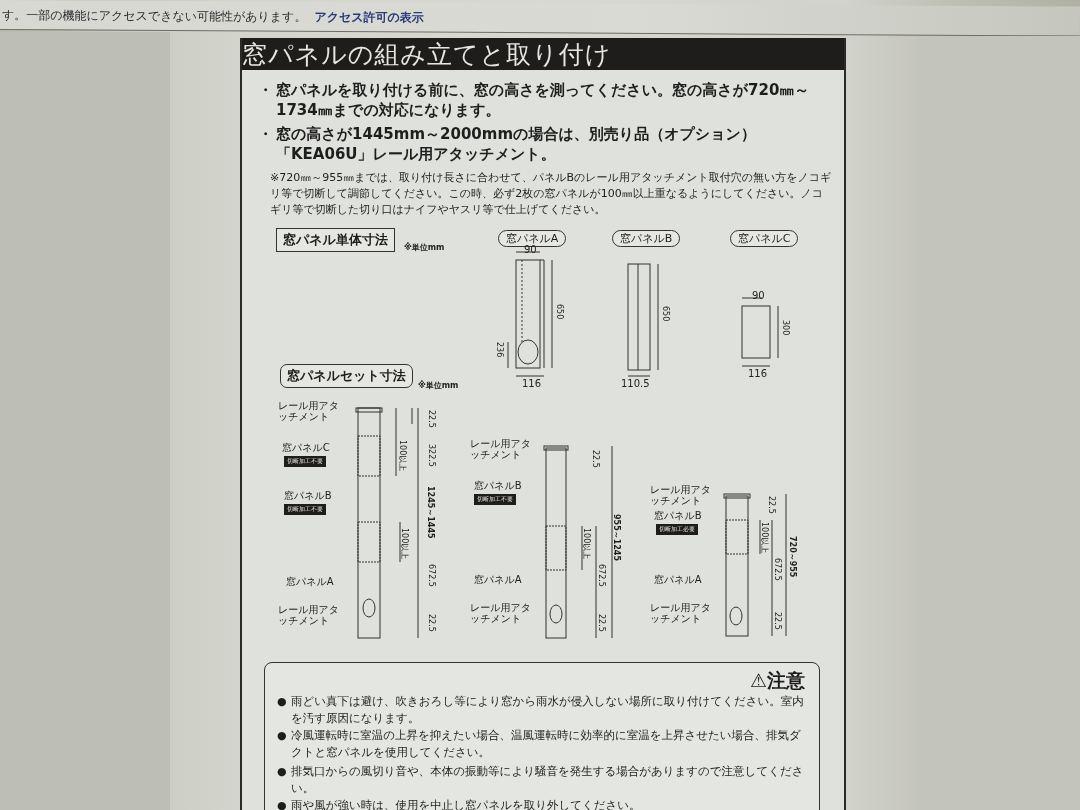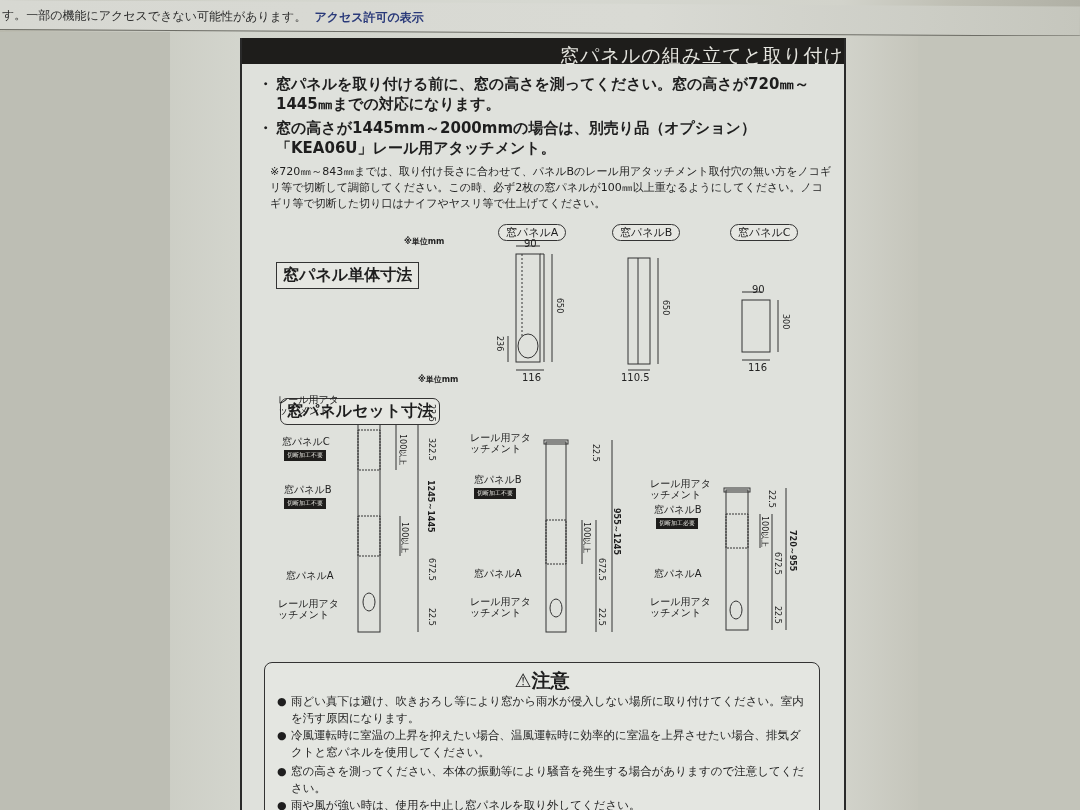--- a/index.html
+++ b/index.html
@@ -26,71 +26,71 @@
   .viewer-right {
     position: absolute; left: 918px; top: 36px; width: 162px; height: 774px;
     background: #c3c4ba;
   }
   .page {
     position: absolute; left: 240px; top: 38px; width: 606px; height: 772px;
     background: #dfe1dc;
     border-left: 2px solid #2a2a2a; border-right: 2px solid #2a2a2a;
   }
   .title-bar {
-    height: 26px; background: #1e1d1b; color: #e6e6e0;
-    font-size: 19px; text-align: right; line-height: 34px; letter-spacing: 1px;
+    height: 32px; background: #1e1d1b; color: #e6e6e0;
+    font-size: 25px; text-align: left; line-height: 34px; letter-spacing: 1px;
   }
   .intro { padding: 10px 12px 0 20px; }
   .bullet { font-size: 15px; font-weight: bold; line-height: 20px; position: relative; padding-left: 14px; }
   .bullet::before { content: "・"; position: absolute; left: -4px; top: 0; }
   .note { font-size: 11px; line-height: 16px; margin-top: 6px; padding-left: 8px; }
   .diagram { position: relative; height: 420px; margin-top: 6px; }
   .boxed-title {
     position: absolute; border: 1.5px solid #333; background: #e6e7e2;
-    font-size: 16px; font-weight: bold; padding: 2px 6px; margin-top: 40px;
+    font-size: 13px; font-weight: bold; padding: 2px 6px;
   }
   .unit { position: absolute; font-size: 8px; font-weight: bold; }
   .pill {
     position: absolute; border: 1.5px solid #333; border-radius: 10px;
     font-size: 11px; padding: 0 7px; background: #e6e7e2;
   }
   .dimtxt { position: absolute; font-size: 10px; color: #222; }
   .vtxt { position: absolute; font-size: 8px; transform: rotate(90deg); transform-origin: left top; white-space: nowrap; }
   .lbl { position: absolute; font-size: 10px; line-height: 11px; white-space: nowrap; }
   .tag {
     position: absolute; background: #1e1d1b; color: #e6e6e0; font-size: 6px;
     padding: 1px 3px; white-space: nowrap;
   }
   svg.drw { position: absolute; left: 0; top: 0; }
   .caution {
     position: absolute; left: 22px; top: 624px; width: 556px; height: 160px;
     border: 1.5px solid #333; border-radius: 8px; background: #e4e6e1;
     padding: 4px 14px;
   }
-  .caution-head { text-align: center; font-size: 19px; font-weight: bold; line-height: 26px; }
+  .caution-head { text-align: right; font-size: 19px; font-weight: bold; line-height: 26px; }
   .caution-item { font-size: 11.5px; line-height: 17px; padding-left: 12px; position: relative; }
   .caution-item::before { content: "●"; position: absolute; left: -2px; top: 0; font-size: 11px; }
 </style>
 </head>
 <body>
 
 <div class="infobar">
   <span class="msg">す。一部の機能にアクセスできない可能性があります。</span><span class="link">アクセス許可の表示</span>
 </div>
 
 <div class="viewer-left"></div>
 <div class="viewer-right"></div>
 
 <div class="page">
   <div class="title-bar">窓パネルの組み立てと取り付け</div>
 
   <div class="intro">
-    <div class="bullet">窓パネルを取り付ける前に、窓の高さを測ってください。窓の高さが720㎜～1445㎜までの対応になります。</div>
+    <div class="bullet">窓パネルを取り付ける前に、窓の高さを測ってください。窓の高さが720㎜～1734㎜までの対応になります。</div>
     <div class="bullet" style="margin-top:4px">窓の高さが1445mm～2000mmの場合は、別売り品（オプション）「KEA06U」レール用アタッチメント。</div>
-    <div class="note">※720㎜～843㎜までは、取り付け長さに合わせて、パネルBのレール用アタッチメント取付穴の無い方をノコギリ等で切断して調節してください。この時、必ず2枚の窓パネルが100㎜以上重なるようにしてください。ノコギリ等で切断した切り口はナイフやヤスリ等で仕上げてください。</div>
+    <div class="note">※720㎜～955㎜までは、取り付け長さに合わせて、パネルBのレール用アタッチメント取付穴の無い方をノコギリ等で切断して調節してください。この時、必ず2枚の窓パネルが100㎜以上重なるようにしてください。ノコギリ等で切断した切り口はナイフやヤスリ等で仕上げてください。</div>
   </div>
 
   <div class="diagram">
     <svg class="drw" width="606" height="420">
       <g stroke="#333" stroke-width="1" fill="none">
 
         <rect x="274" y="36" width="24" height="108"></rect>
         <line x1="298" y1="36" x2="302" y2="36"></line>
         <line x1="302" y1="36" x2="302" y2="144"></line>
         <line x1="280" y1="36" x2="280" y2="120" stroke-dasharray="2,2"></line>
@@ -195,16 +195,16 @@
     <div class="vtxt" style="left:540px; top:388px;">22.5</div>
     <div class="vtxt" style="left:556px; top:312px; font-weight:bold;">720～955</div>
   </div>
 
   <div class="caution">
     <div class="caution-head">
       <span>⚠</span><span>注意</span>
     </div>
     <div class="caution-item">雨どい真下は避け、吹きおろし等により窓から雨水が侵入しない場所に取り付けてください。室内を汚す原因になります。</div>
     <div class="caution-item">冷風運転時に室温の上昇を抑えたい場合、温風運転時に効率的に室温を上昇させたい場合、排気ダクトと窓パネルを使用してください。</div>
-    <div class="caution-item" style="margin-top:2px">窓の高さを測ってください、本体の振動等により騒音を発生する場合がありますので注意してください。</div>
+    <div class="caution-item" style="margin-top:2px">排気口からの風切り音や、本体の振動等により騒音を発生する場合がありますので注意してください。</div>
     <div class="caution-item">雨や風が強い時は、使用を中止し窓パネルを取り外してください。</div>
   </div>
 </div>
 
 </body></html>

